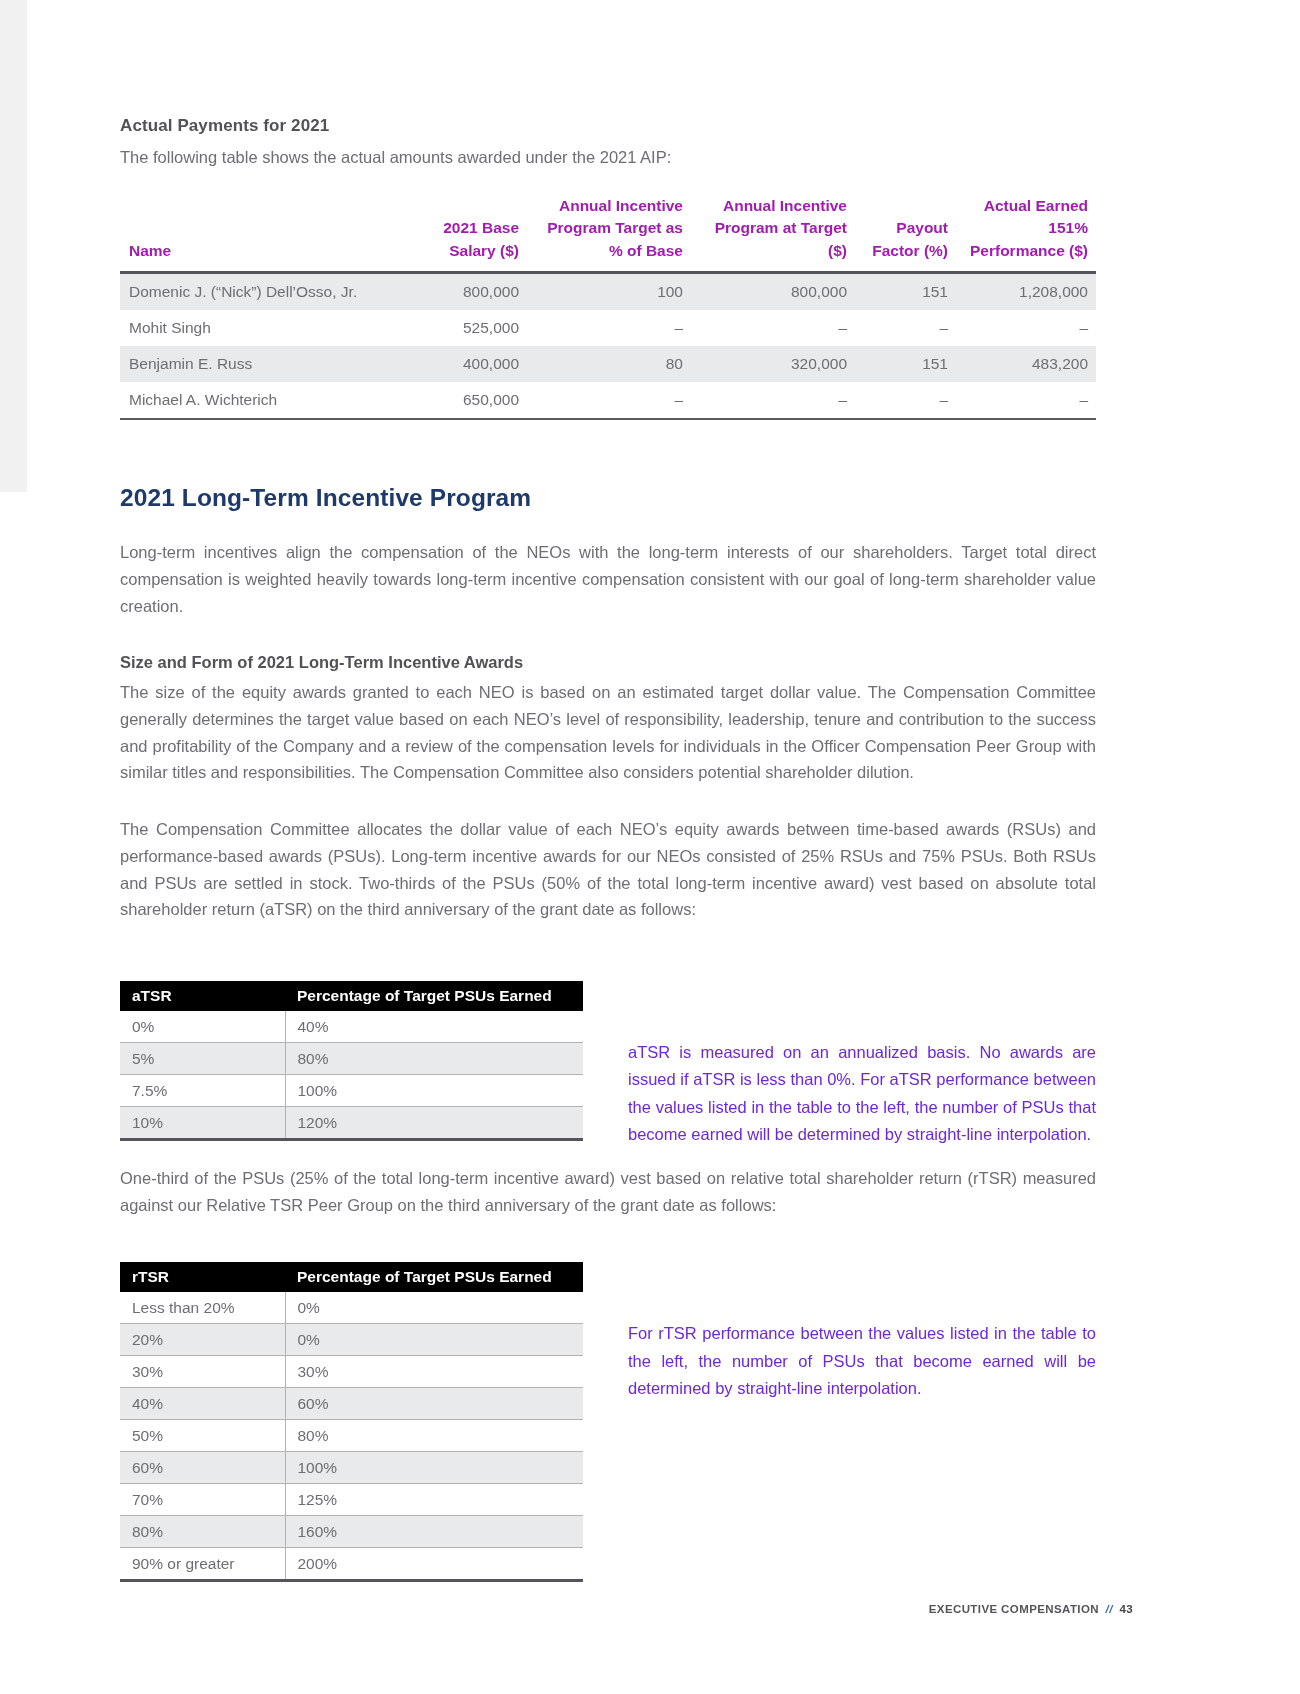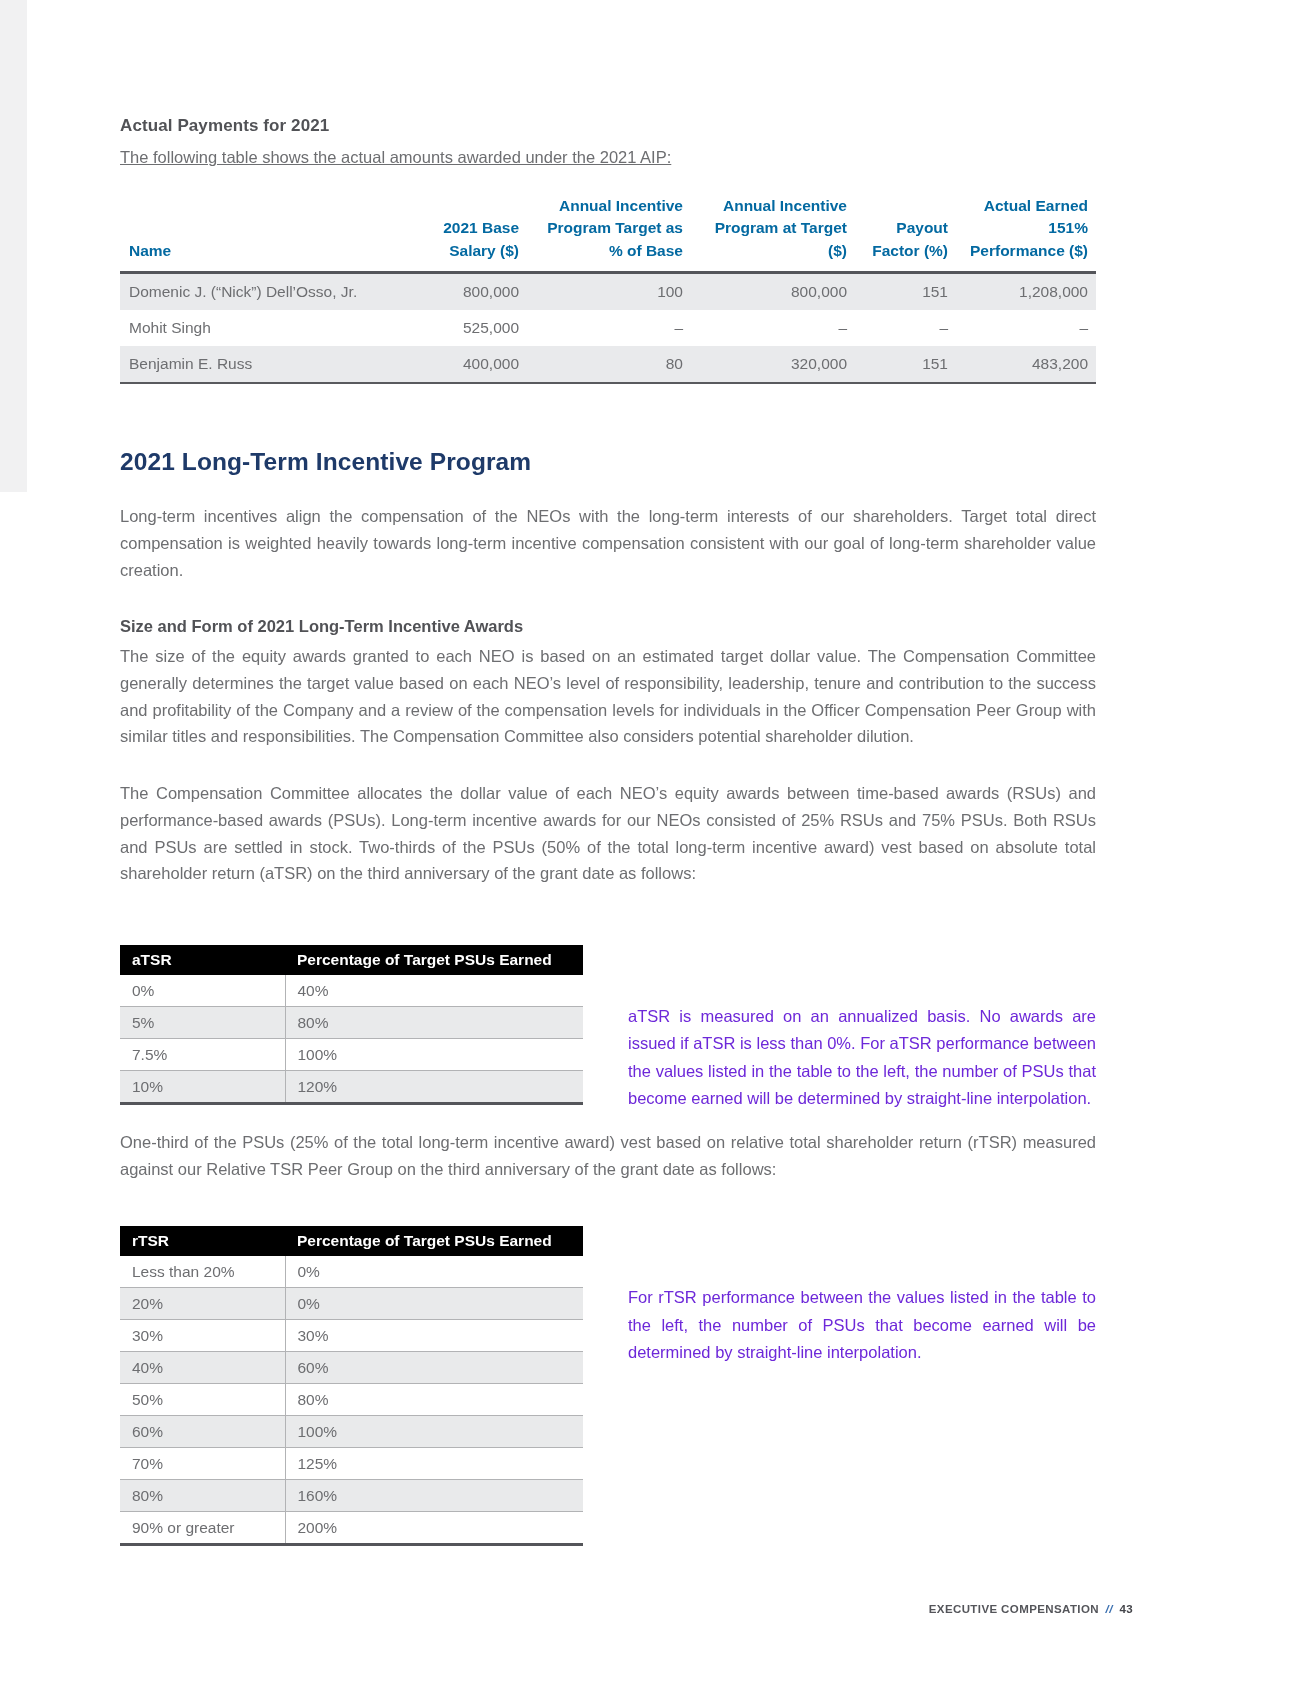--- a/index.html
+++ b/index.html
@@ -18,30 +18,30 @@
   .content{position:absolute;left:120px;top:116px;width:976px;}
 
   h3.subhead{
     font-size:17px;font-weight:bold;color:#515256;
     margin:0 0 8px 0;letter-spacing:0.1px;
   }
   p.body{
     font-size:16.5px;color:#6d6e71;line-height:1.62;
     margin:0 0 26px 0;text-align:justify;
   }
-  p.no-justify{text-align:left;text-decoration:underline;}
+  p.no-justify{text-align:left;}
 
   
   table.aip{
     width:100%;border-collapse:collapse;
     margin-top:20px;font-size:15.5px;color:#6d6e71;
     border-bottom:2px solid #595a5e;
   }
   table.aip thead th{
-    font-weight:bold;color:#0369a1;
+    font-weight:bold;color:#a21caf;
     text-align:right;vertical-align:bottom;
     padding:4px 8px 9px 8px;
     white-space:pre-line;
     line-height:1.45;
     border-bottom:3px solid #54555a;
     font-size:15.5px;
   }
   table.aip thead th:first-child{text-align:left;padding-left:9px;}
   table.aip tbody td{
     text-align:right;padding:9px 8px;color:#6d6e71;
@@ -154,20 +154,28 @@
               <td>–</td>
             </tr>
             <tr>
               <td>Benjamin E. Russ</td>
               <td>400,000</td>
               <td>80</td>
               <td>320,000</td>
               <td>151</td>
               <td>483,200</td>
             </tr>
+            <tr>
+              <td>Michael A. Wichterich</td>
+              <td>650,000</td>
+              <td>–</td>
+              <td>–</td>
+              <td>–</td>
+              <td>–</td>
+            </tr>
           </tbody>
       </table>
     </section>
 
     <section>
       <h2 class="ltip-head">2021 Long-Term Incentive Program</h2>
       <p class="body">Long-term incentives align the compensation of the NEOs with the long-term interests of our shareholders. Target total direct compensation is weighted heavily towards long-term incentive compensation consistent with our goal of long-term shareholder value creation.</p>
 
       <h4 class="size-head">Size and Form of 2021 Long-Term Incentive Awards</h4>
       <p class="body">The size of the equity awards granted to each NEO is based on an estimated target dollar value. The Compensation Committee generally determines the target value based on each NEO’s level of responsibility, leadership, tenure and contribution to the success and profitability of the Company and a review of the compensation levels for individuals in the Officer Compensation Peer Group with similar titles and responsibilities. The Compensation Committee also considers potential shareholder dilution.</p>

